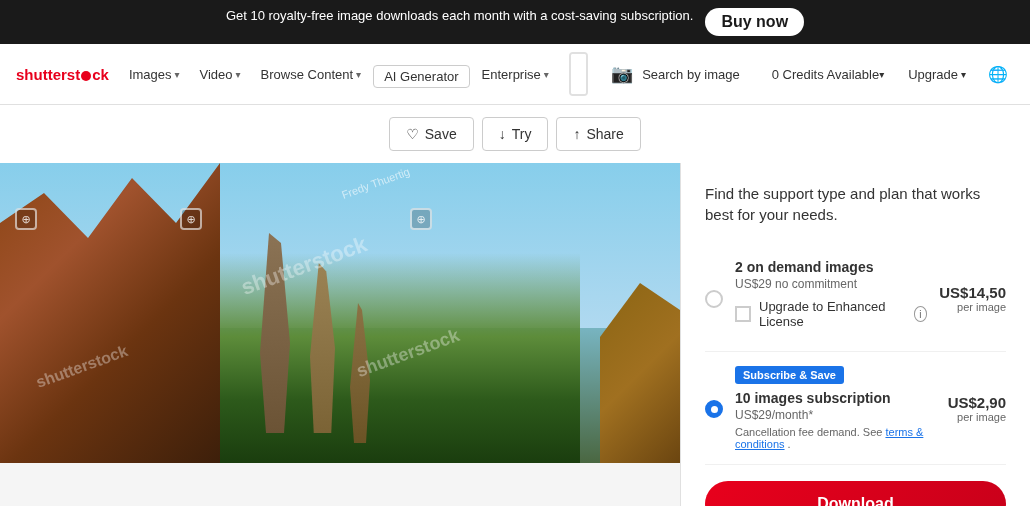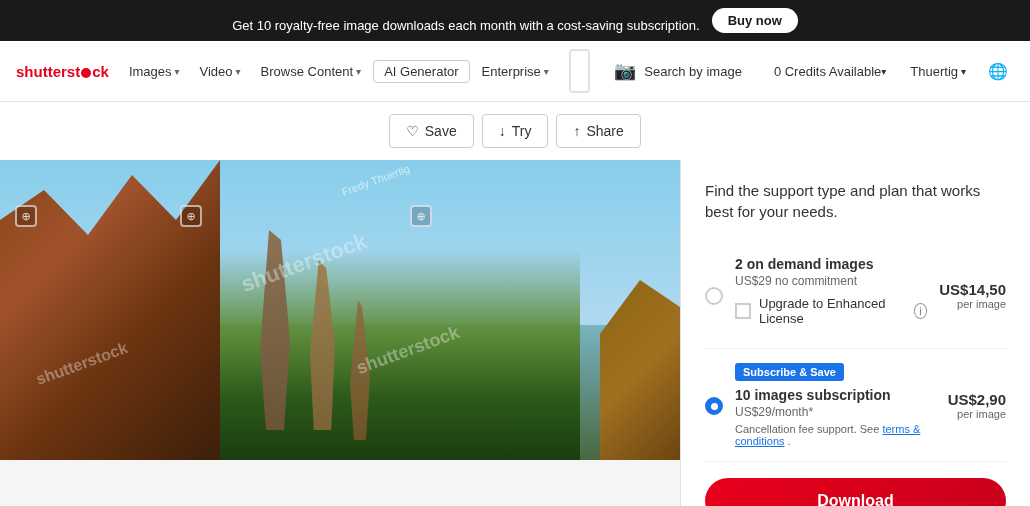--- a/index.html
+++ b/index.html
@@ -6,32 +6,32 @@
     body { font-family: Arial, sans-serif; font-size: 14px; color: #333; width: 1030px; overflow-x: hidden; }
 
     
     .top-banner {
       background: #1a1a1a;
       color: #fff;
       text-align: center;
       padding: 8px 0;
       font-size: 13px;
       display: flex;
-      align-items: flex-end;
+      align-items: flex-start;
       justify-content: center;
       gap: 12px;
     }
     .top-banner .buy-now-btn {
       background: #fff;
       color: #1a1a1a;
       border: none;
       border-radius: 20px;
       padding: 5px 16px;
       font-weight: bold;
-      font-size: 13px;
+      font-size: 16px;
       cursor: pointer;
     }
 
     
     .header {
       display: flex;
       align-items: center;
       padding: 8px 16px;
       border-bottom: 1px solid #e0e0e0;
       gap: 12px;
@@ -39,21 +39,21 @@
     }
     .logo {
       font-size: 15px;
       font-weight: bold;
       color: #e8001c;
       white-space: nowrap;
       flex-shrink: 0;
     }
     .nav-items {
       display: flex;
-      align-items: center;
+      align-items: flex-end;
       gap: 4px;
       flex-shrink: 0;
     }
     .nav-item {
       display: flex;
       align-items: center;
       gap: 3px;
       padding: 6px 8px;
       cursor: pointer;
       font-size: 13px;
@@ -399,21 +399,21 @@
     <span style="font-size:18px;">📷</span>
     <span>Search by image</span>
   </div>
 
   <div class="header-actions">
     <div class="credits-btn">
       <span>0 Credits Available</span>
       <span style="font-size:10px;">▾</span>
     </div>
     <div class="pricing-btn">
-      <span>Thuertig</span>
+      <span>Upgrade</span>
       <span style="font-size:10px;">▾</span>
     </div>
     <div class="icon-btn">🌐</div>
 
   </div>
 </div>
 
 <div class="action-bar">
   <button class="action-bar-btn">
     <span>♡</span>
@@ -474,21 +474,21 @@
     </div>
 
     
     <div class="plan-option">
       <div class="radio-circle selected"></div>
       <div class="plan-details">
         <div class="subscribe-badge">Subscribe &amp; Save</div>
         <div class="plan-name">10 images subscription</div>
         <div class="plan-sub">US$29/month*</div>
         <div class="cancellation-text">
-          <span>Cancellation fee support. See</span>
+          <span>Cancellation fee demand. See</span>
           <span class="terms-link">terms &amp; conditions</span>
           <span>.</span>
         </div>
       </div>
       <div class="plan-price-area">
         <div class="plan-price">US$2,90</div>
         <div class="plan-per">per image</div>
       </div>
     </div>
 

